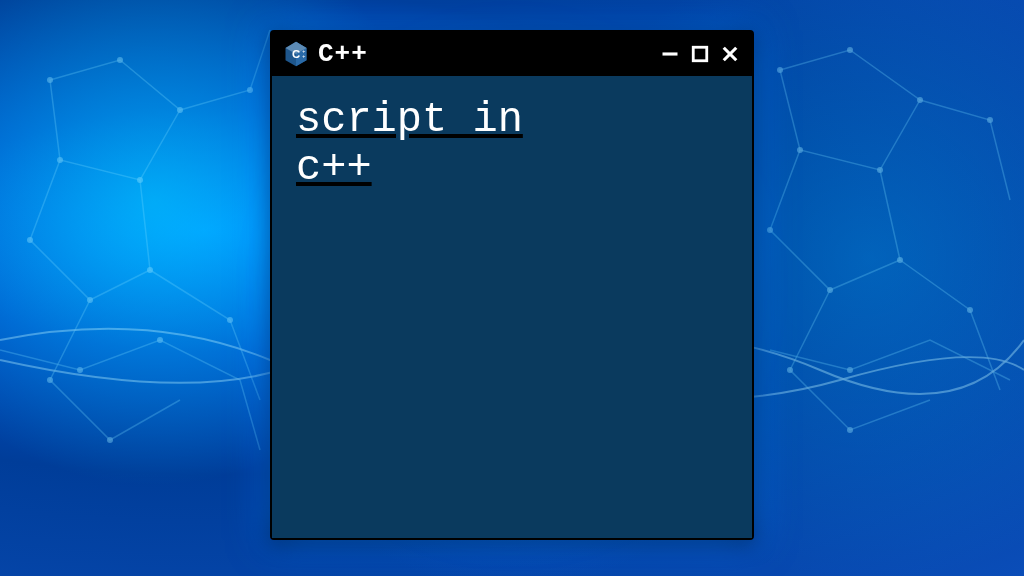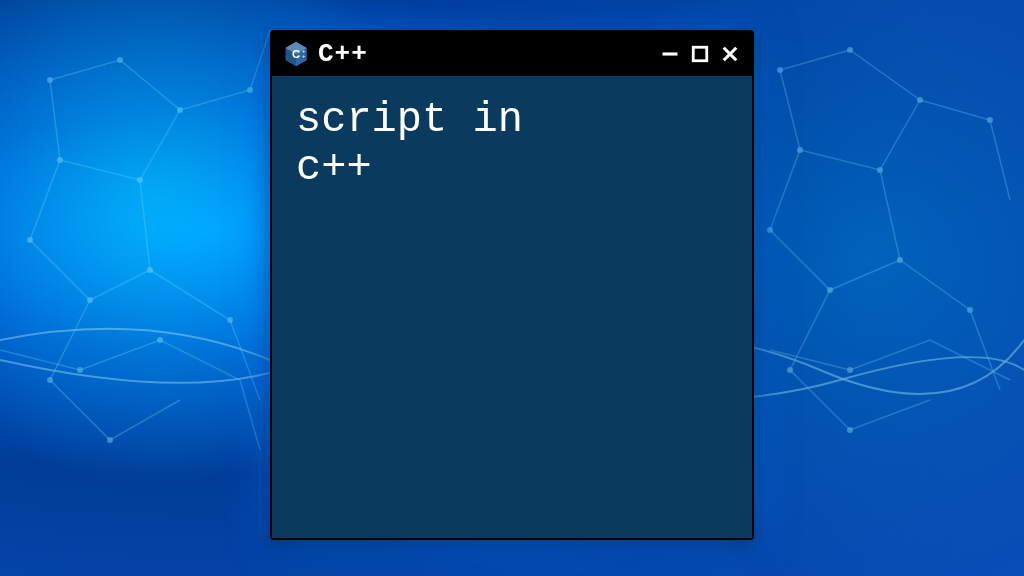--- a/index.html
+++ b/index.html
@@ -90,20 +90,21 @@
       display: flex;
       align-items: center;
       justify-content: center;
       color: #fff;
       cursor: pointer;
     }
     .content {
       flex: 1;
       padding: 20px 24px;
       background: #0a3a5e;
+      text-decoration: underline;
     }
     .content-text {
       color: #fff;
       font-size: 42px;
       font-family: 'Courier New', monospace;
       line-height: 1.15;
       white-space: pre-line;
     }
   </style>
 </head>

